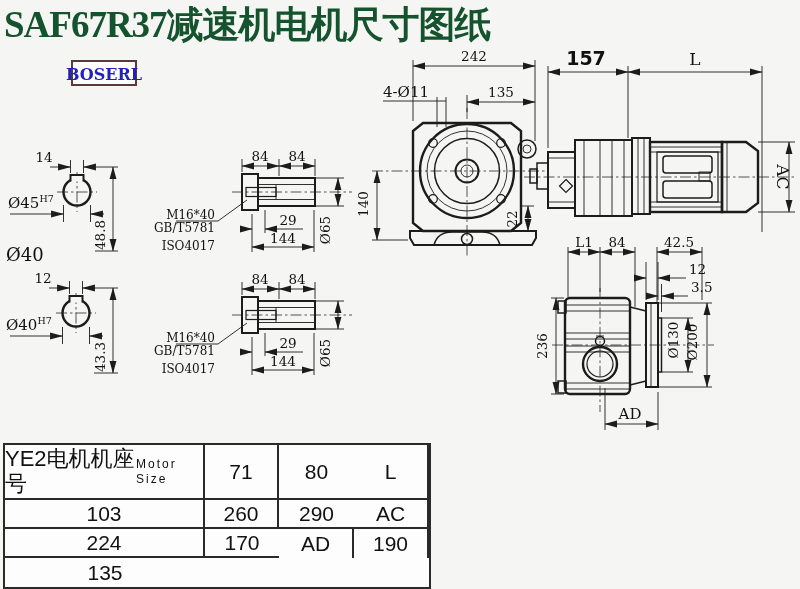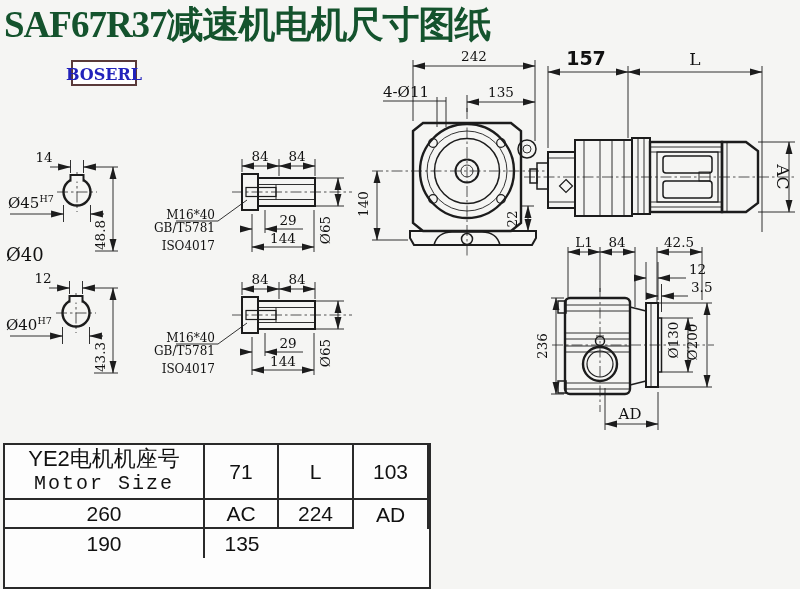--- a/index.html
+++ b/index.html
@@ -23,26 +23,26 @@
   .w15{stroke:#1c1c1c;stroke-width:1.5;fill:none}
   .w2{stroke:#1c1c1c;stroke-width:2;fill:none}
   .w24{stroke:#1c1c1c;stroke-width:2.4;fill:none}
   .dim{stroke:#1c1c1c;stroke-width:0.9;fill:none}
   .cl{stroke:#2a2a2a;stroke-width:0.8;fill:none;stroke-dasharray:11 3 2.5 3}
   
   #spec-table{position:absolute;left:3px;top:443px;width:424px;height:142px;
       display:grid;grid-template-columns:200px 74px 75px 75px;
       grid-template-rows:55px 29px 29px 29px;border:2px solid #2a2a2a;background:#fdfdfd;}
   #spec-table .cell{border-right:2px solid #2a2a2a;border-bottom:2px solid #2a2a2a;
-      display:flex;flex-direction:column;align-items:center;justify-content:center;
+      display:flex;align-items:center;justify-content:center;
       font-size:21px;color:#111;background:#fdfdfd;}
   #spec-table .cell.last{border-right:none}
   #spec-table .cell.bot{border-bottom:none}
   .hdr-cn{font-size:22px;line-height:1.1;}
-  .hdr-en{font-family:Liberation Mono, monospace;font-size:20px;letter-spacing:2px;line-height:1.2;}
+  .hdr-en{font-family:Liberation Sans, sans-serif;font-size:12px;letter-spacing:2px;line-height:1.2;}
   .rowlab{font-size:20px;}
 </style>
 </head>
 <body>
 
 <div id="page">
   <div id="title">SAF67R37减速机电机尺寸图纸</div>
   <div id="logo">
     <span>BOSERL</span>
   </div>
@@ -309,25 +309,28 @@
       <text x="630" y="419" text-anchor="middle" class="ds15">AD</text>
     </g>
   </svg>
 
   <div id="spec-table">
     <div class="cell">
       <span class="hdr-cn">YE2电机机座号</span>
       <span class="hdr-en">Motor Size</span>
     </div>
     <div class="cell">71</div>
+    <div class="cell last">80</div>
 
     <div class="cell rowlab">L</div>
     <div class="cell">103</div>
     <div class="cell">260</div>
+    <div class="cell last">290</div>
 
     <div class="cell rowlab">AC</div>
     <div class="cell">224</div>
+    <div class="cell last">170</div>
 
     <div class="cell rowlab bot">AD</div>
     <div class="cell bot">190</div>
     <div class="cell bot last">135</div>
   </div>
 </div>
 
 </body></html>

